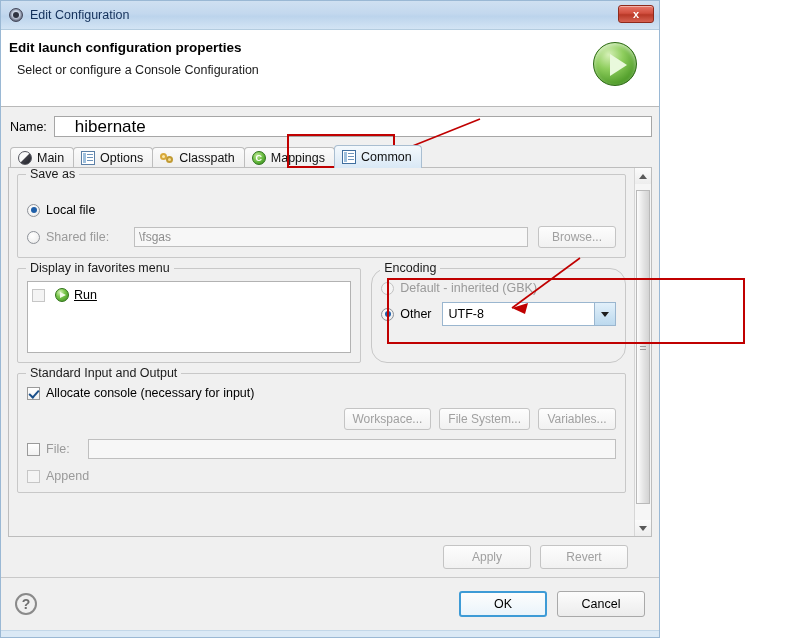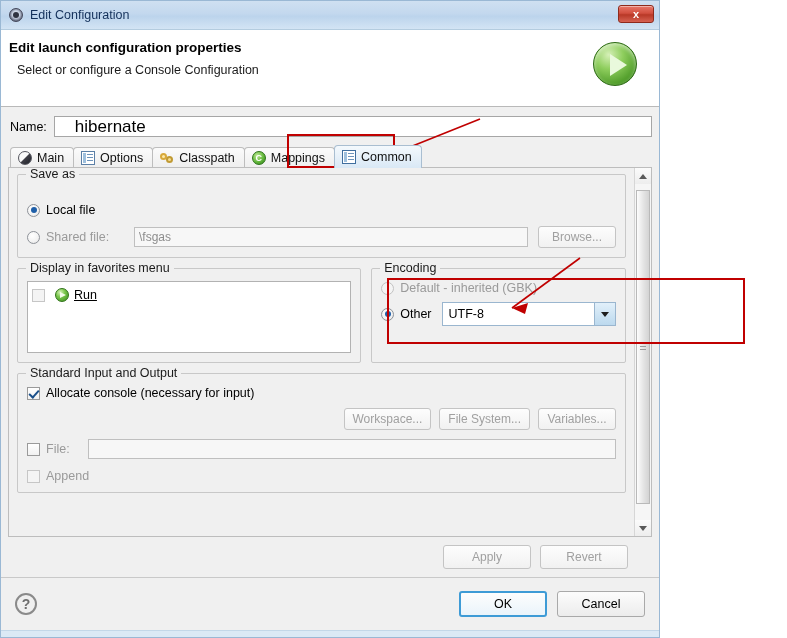--- a/index.html
+++ b/index.html
@@ -406,21 +406,21 @@
   .combo-btn i {
     width: 0; height: 0;
     border-left: 4px solid transparent;
     border-right: 4px solid transparent;
     border-top: 5px solid #1d1d1d;
   }
 
   
   .cols { display: flex; gap: 10px; }
   .col-left { flex: 1 1 58%; }
-  .col-right { flex: 1 1 42%; }
+  .col-right { flex: 1 1 42%; border-radius: 16px; }
 
   
   .anno { position: absolute; pointer-events: none; }
 
   
   .applyrow {
     flex: 0 0 auto;
     display: flex; justify-content: flex-end;
     gap: 9px;
     padding: 8px 24px 8px 0;

